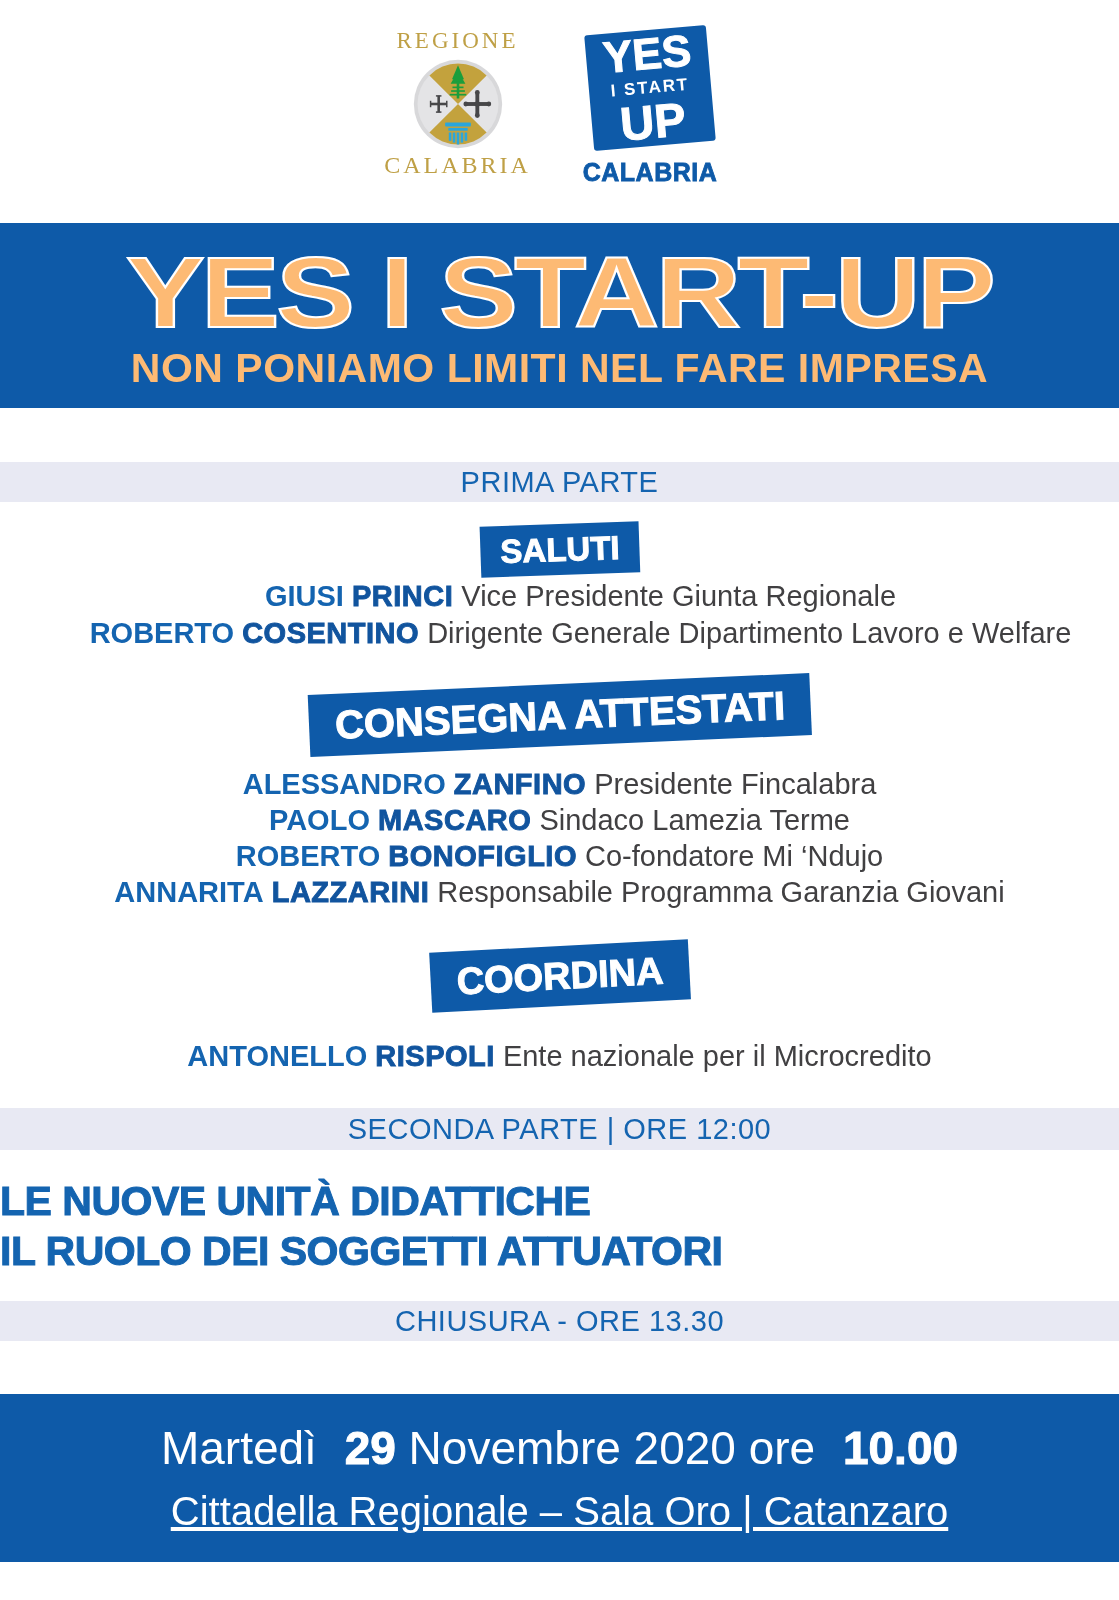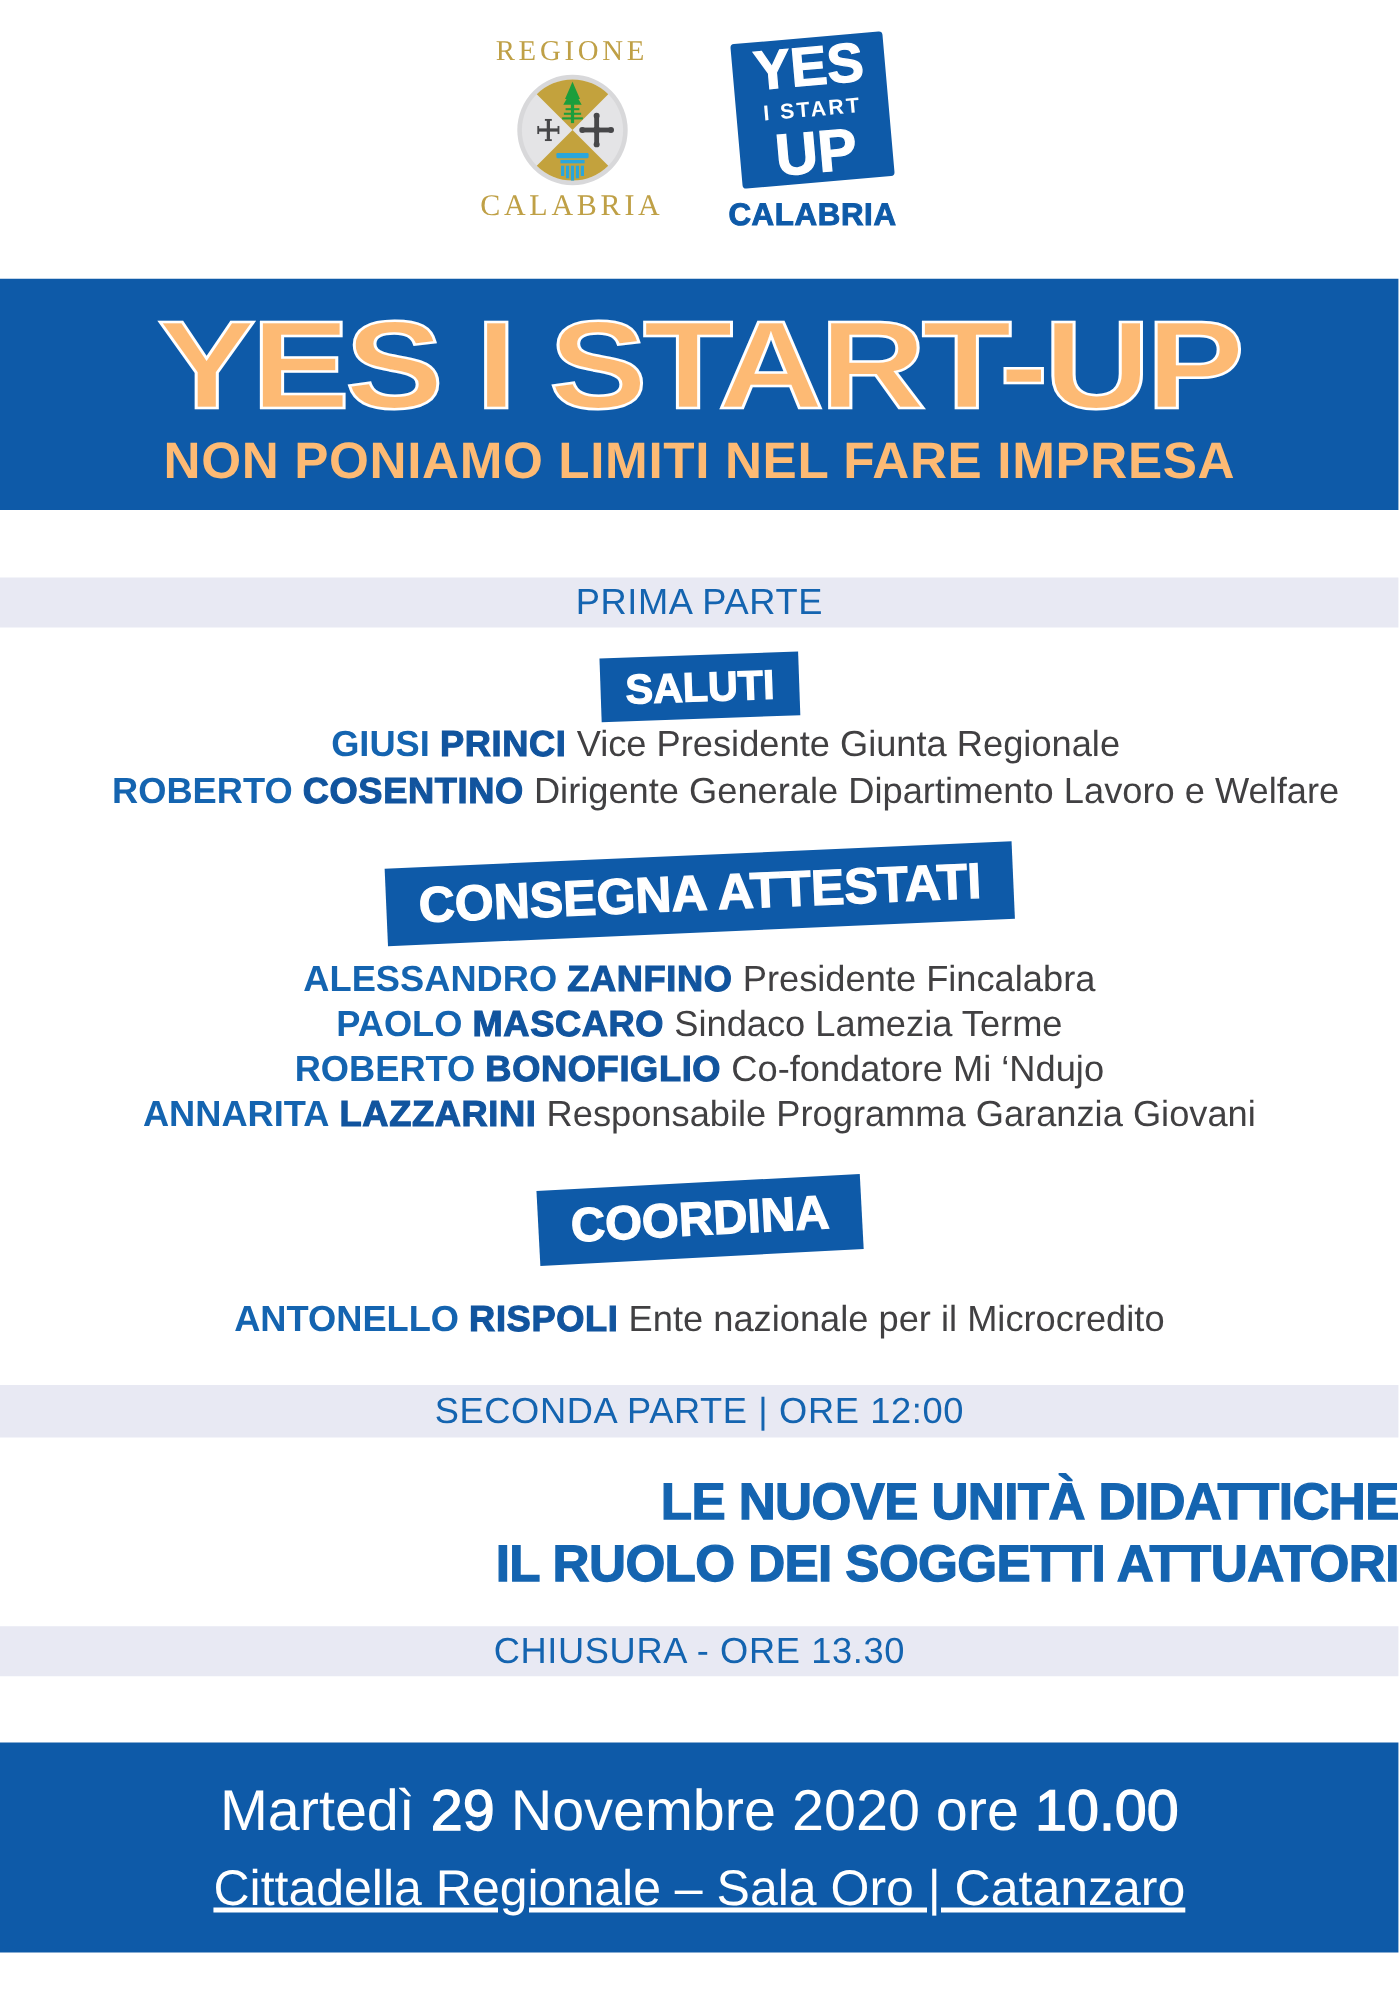--- a/index.html
+++ b/index.html
@@ -48,29 +48,29 @@
   .speakers{position:absolute;left:0;width:100%;text-align:center;}
   .speakers.saluti-list{top:578px;}
   .speakers.consegna-list{top:766px;}
   .speakers.coordina-list{top:1038px;}
   .speaker{margin:0;font-size:29px;line-height:36px;white-space:nowrap;}
   .speakers.saluti-list .speaker{line-height:37px;padding-left:42px;}
   .fn{color:var(--textblue);font-weight:700;}
   .ln{color:var(--surname);font-weight:700;-webkit-text-stroke:0.9px var(--surname);letter-spacing:0.5px;}
   .role{color:var(--dark);font-weight:400;}
   
-  .headline{position:absolute;left:0;top:1176px;width:100%;text-align:right;
+  .headline{position:absolute;left:0;top:1176px;width:100%;text-align:left;
     color:var(--textblue);font-size:41px;font-weight:700;line-height:50px;letter-spacing:-0.5px;
     -webkit-text-stroke:1px var(--textblue);}
   .headline div{white-space:nowrap;}
   
   .footer{position:absolute;left:0;top:1394px;width:100%;height:168px;background:var(--blue);
     color:#fff;display:flex;flex-direction:column;align-items:center;justify-content:center;}
   .footer .line1{font-size:46px;font-weight:400;white-space:nowrap;line-height:1.1;}
-  .footer .line1 .b{font-weight:400;-webkit-text-stroke:1px #fff;}
+  .footer .line1 .b{font-weight:700;margin-left:15px;-webkit-text-stroke:1px #fff;}
   .footer .line2{font-size:40px;font-weight:400;white-space:nowrap;margin-top:16px;line-height:1.1;text-decoration:underline;}
 </style>
 </head>
 <body>
 
 <div class="page">
 
   <div class="regione-logo">
     <div class="regione-word">REGIONE</div>
     <svg class="emblem" viewBox="0 0 100 100">

